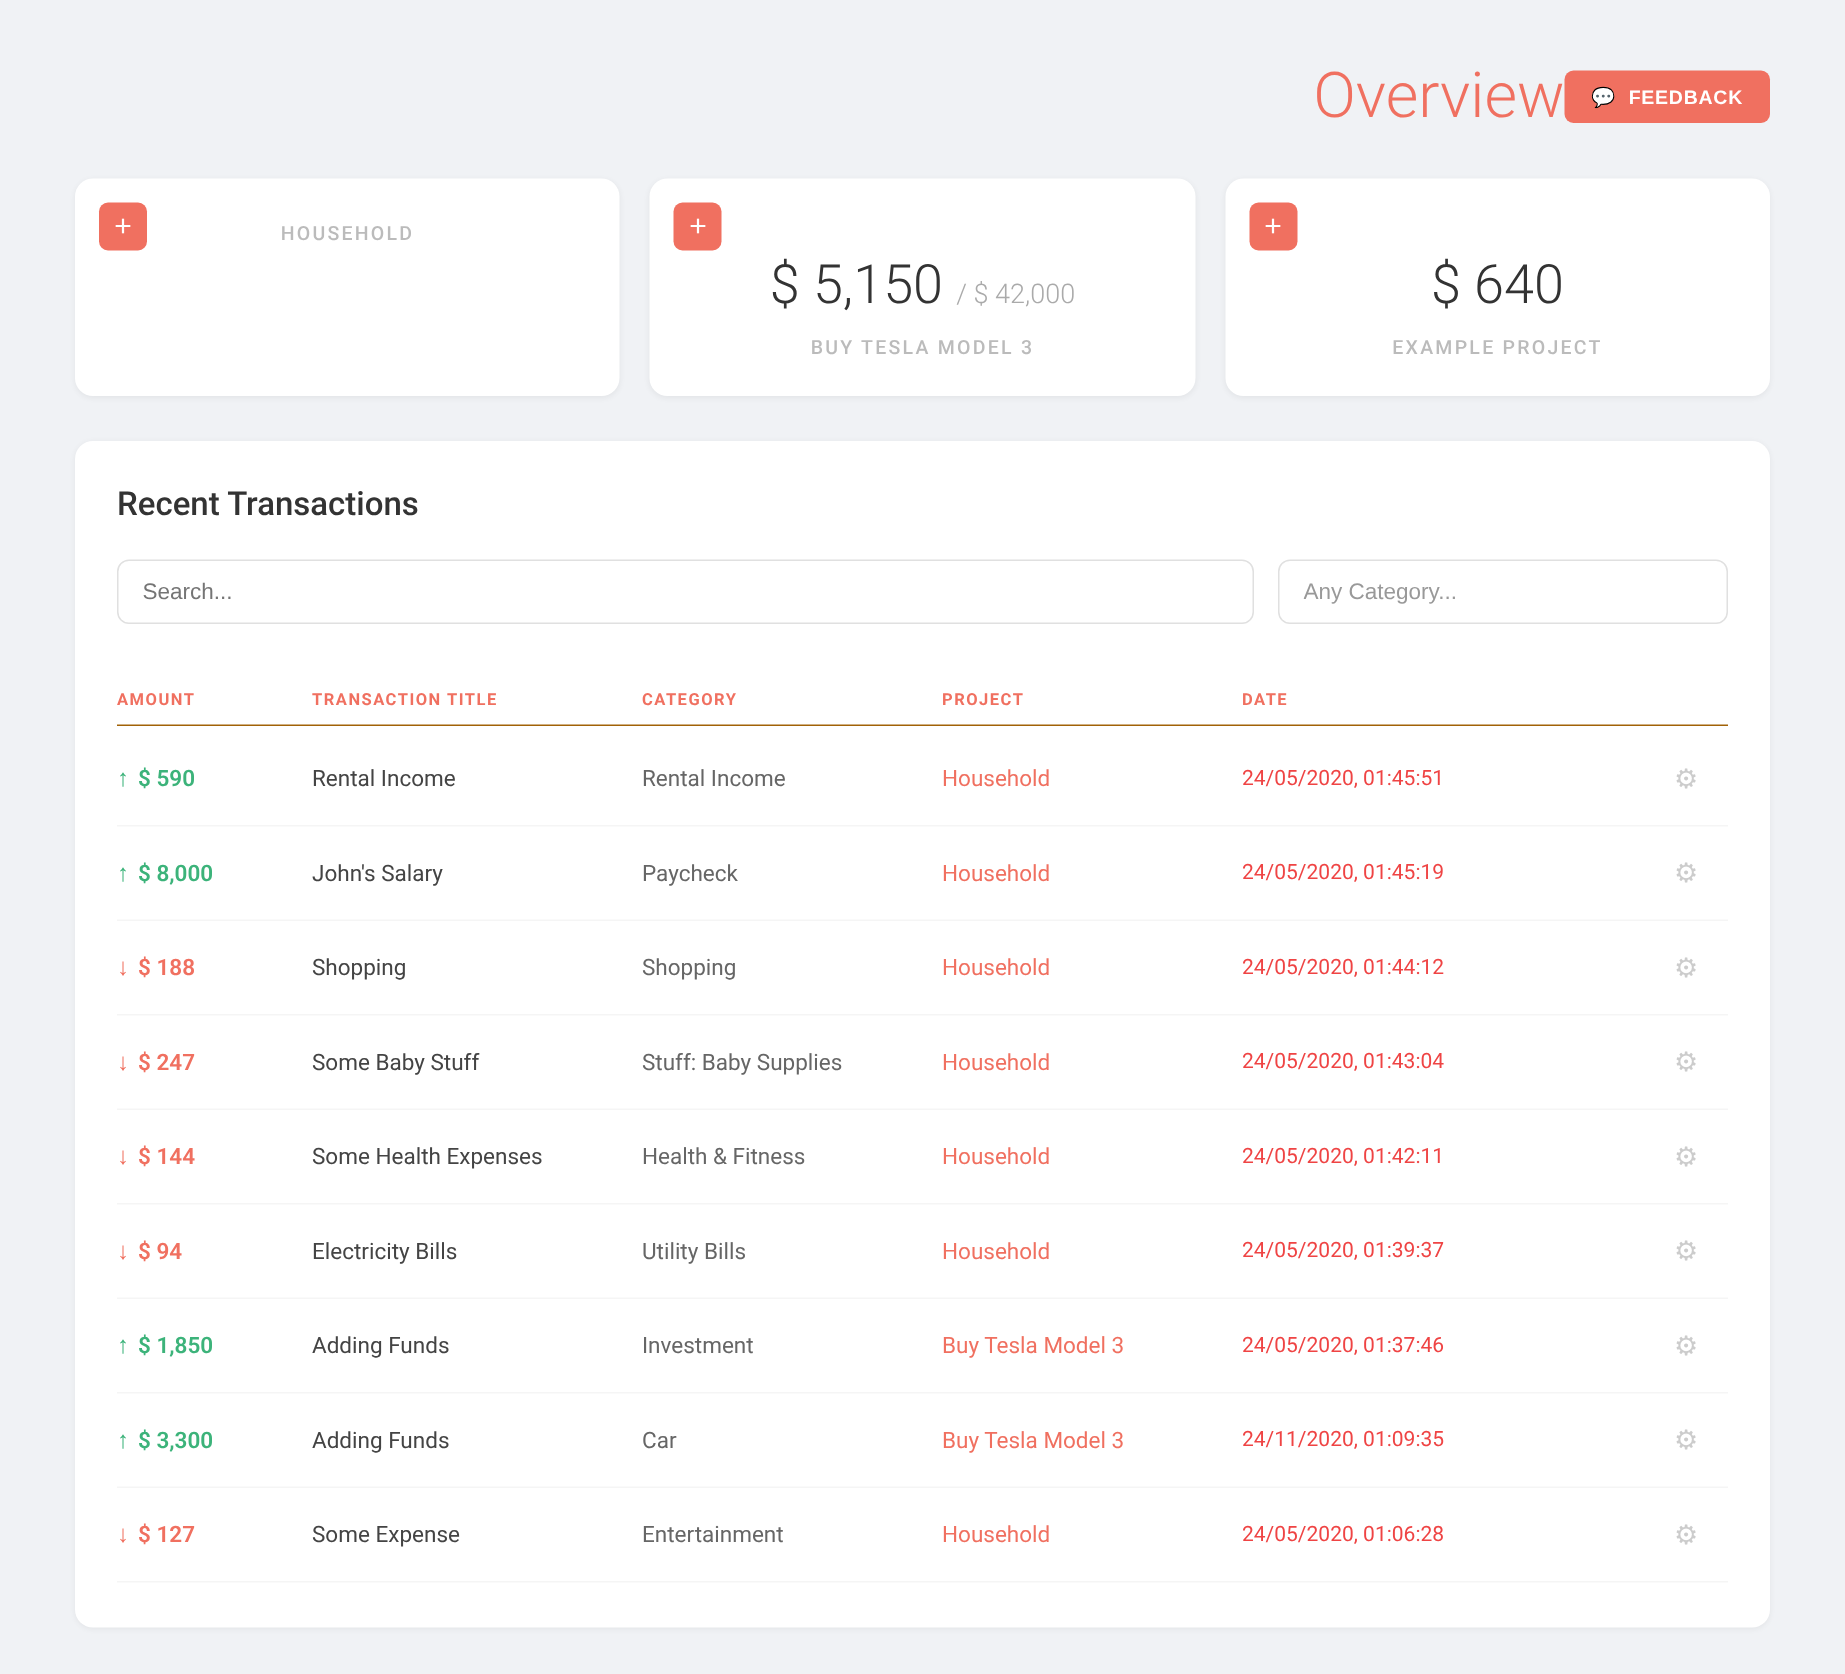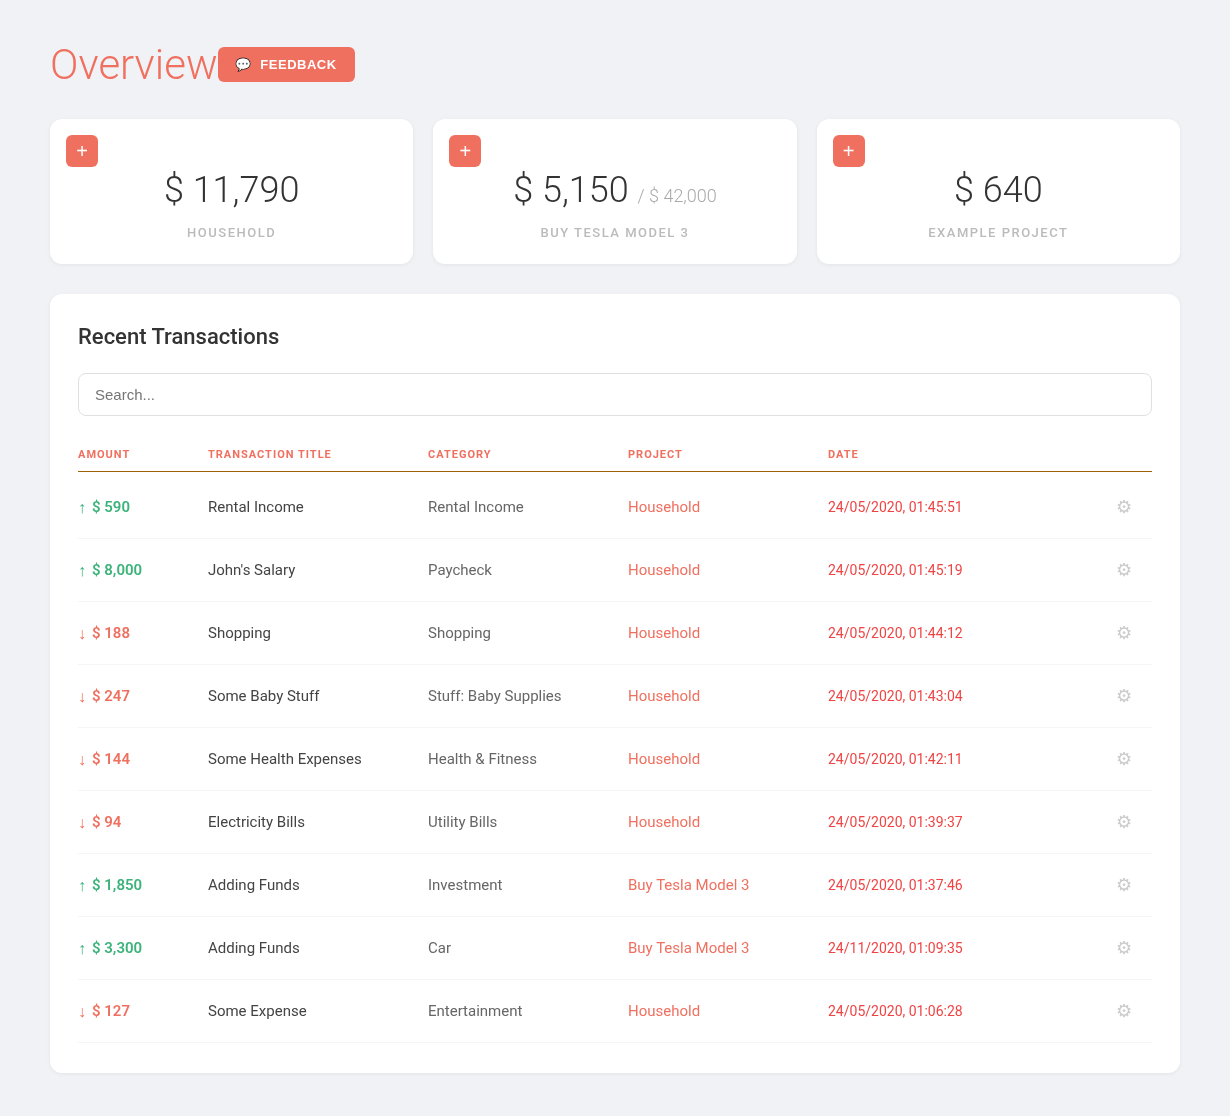--- a/index.html
+++ b/index.html
@@ -4,21 +4,21 @@
   <style>
     * { box-sizing: border-box; margin: 0; padding: 0; }
     body {
       font-family: -apple-system, BlinkMacSystemFont, 'Segoe UI', Roboto, sans-serif;
       background: #f0f2f5;
       min-height: 1116px;
       padding: 40px 50px;
     }
     .page-header {
       display: flex;
-      justify-content: flex-start;
+      justify-content: flex-end;
       align-items: center;
       margin-bottom: 30px;
     }
     .page-title {
       font-size: 42px;
       font-weight: 300;
       color: #f07060;
     }
     .feedback-btn {
       background: #f07060;
@@ -91,21 +91,21 @@
     }
     .section-title {
       font-size: 22px;
       font-weight: 500;
       color: #333;
       margin-bottom: 24px;
     }
     .filters-row {
       display: flex;
       gap: 16px;
-      margin-bottom: 32px;
+      margin-bottom: 44px;
     }
     .search-input {
       flex: 1;
       border: 1.5px solid #e0e0e0;
       border-radius: 8px;
       padding: 12px 16px;
       font-size: 15px;
       color: #999;
       outline: none;
     }
@@ -189,23 +189,20 @@
   <h1 class="page-title">Overview</h1>
   <button class="feedback-btn">
     <span>💬</span>
     <span>FEEDBACK</span>
   </button>
 </div>
 
 <div class="summary-cards">
 <div class="card">
     <button class="card-add-btn">+</button>
-    <div class="card-amount">
-      $ 11,790
-    </div>
     <div class="card-label">HOUSEHOLD</div>
   </div>
     <div class="card">
     <button class="card-add-btn">+</button>
     <div class="card-amount">
       $ 5,150 <span class="goal">/ $ 42,000</span>
     </div>
     <div class="card-label">BUY TESLA MODEL 3</div>
   </div>
     <div class="card">
@@ -214,20 +211,23 @@
       $ 640
     </div>
     <div class="card-label">EXAMPLE PROJECT</div>
   </div>
   </div>
 
 <div class="transactions-section">
   <h2 class="section-title">Recent Transactions</h2>
   <div class="filters-row">
     <input class="search-input" type="text" placeholder="Search..." style="">
+    <select class="category-select">
+      <option>Any Category...</option>
+    </select>
   </div>
   <div class="table-header">
     <span>AMOUNT</span>
     <span>TRANSACTION TITLE</span>
     <span>CATEGORY</span>
     <span>PROJECT</span>
     <span>DATE</span>
     <span></span>
   </div>
   <div id="transactions-list">

